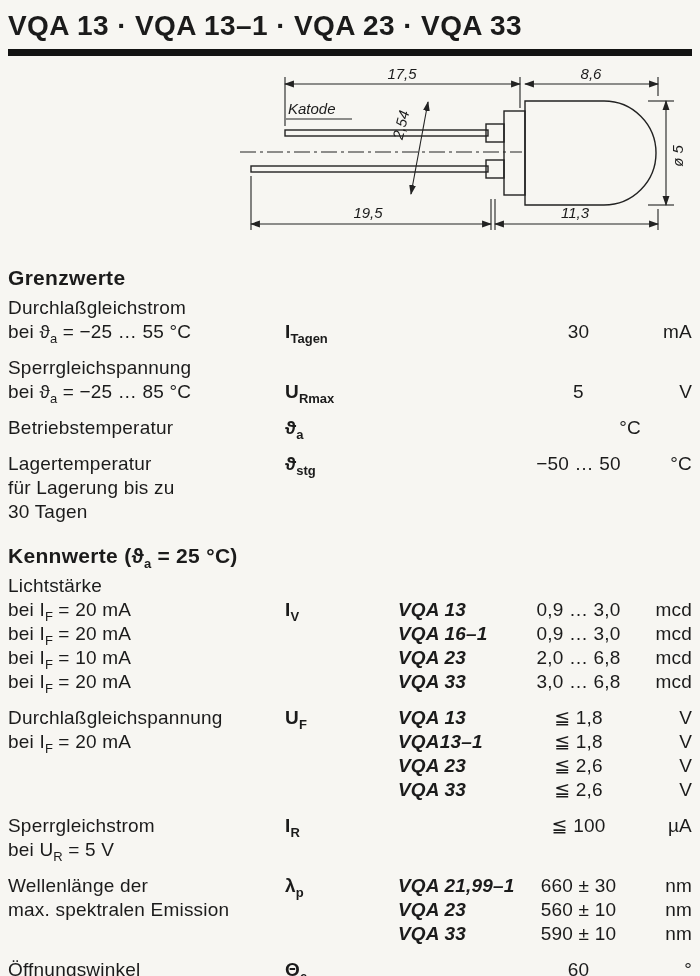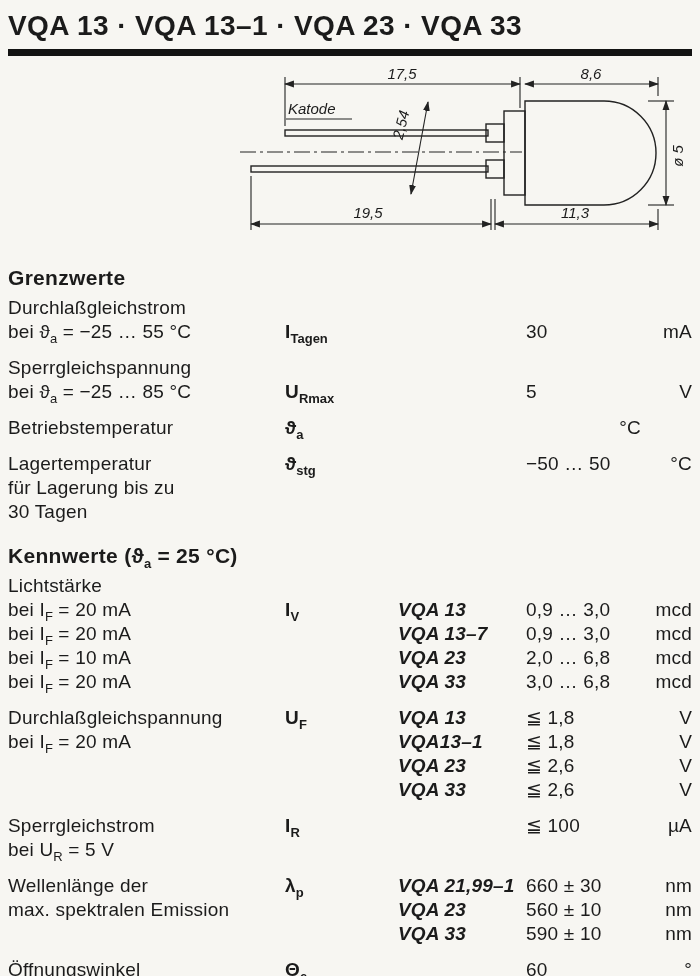--- a/index.html
+++ b/index.html
@@ -33,21 +33,21 @@
     height:24px;
     line-height:24px;
     font-size:19px;
     letter-spacing:.2px;
     white-space:nowrap;
   }
   .row.gap { margin-top:12px; }
   .cd { overflow:visible; }
   .cs { font-weight:700; }
   .ct { font-weight:700;font-style:italic; }
-  .cv { text-align:left; padding-right:10px; }
+  .cv { text-align:center; padding-right:10px; }
   .cu { text-align:right; }
   sub { font-size:13px; line-height:0; letter-spacing:0; }
 
   .bottom-rule { height:2px; background:#222; margin-top:8px; }
 </style>
 </head>
 <body>
 
 <div class="page">
 
@@ -186,21 +186,21 @@
       <div class="row">
         <span class="cd"><span>bei I</span><sub>F</sub><span> = 20 mA</span></span>
         <span class="cs"><span>I</span><sub>V</sub></span>
         <span class="ct">VQA 13</span>
         <span class="cv">0,9 … 3,0</span>
         <span class="cu">mcd</span>
       </div>
       <div class="row">
         <span class="cd"><span>bei I</span><sub>F</sub><span> = 20 mA</span></span>
         <span class="cs"><span></span><sub></sub></span>
-        <span class="ct">VQA 13–7</span>
+        <span class="ct">VQA 16–1</span>
         <span class="cv">0,9 … 3,0</span>
         <span class="cu">mcd</span>
       </div>
       <div class="row">
         <span class="cd"><span>bei I</span><sub>F</sub><span> = 10 mA</span></span>
         <span class="cs"><span></span><sub></sub></span>
         <span class="ct">VQA 23</span>
         <span class="cv">2,0 … 6,8</span>
         <span class="cu">mcd</span>
       </div>

